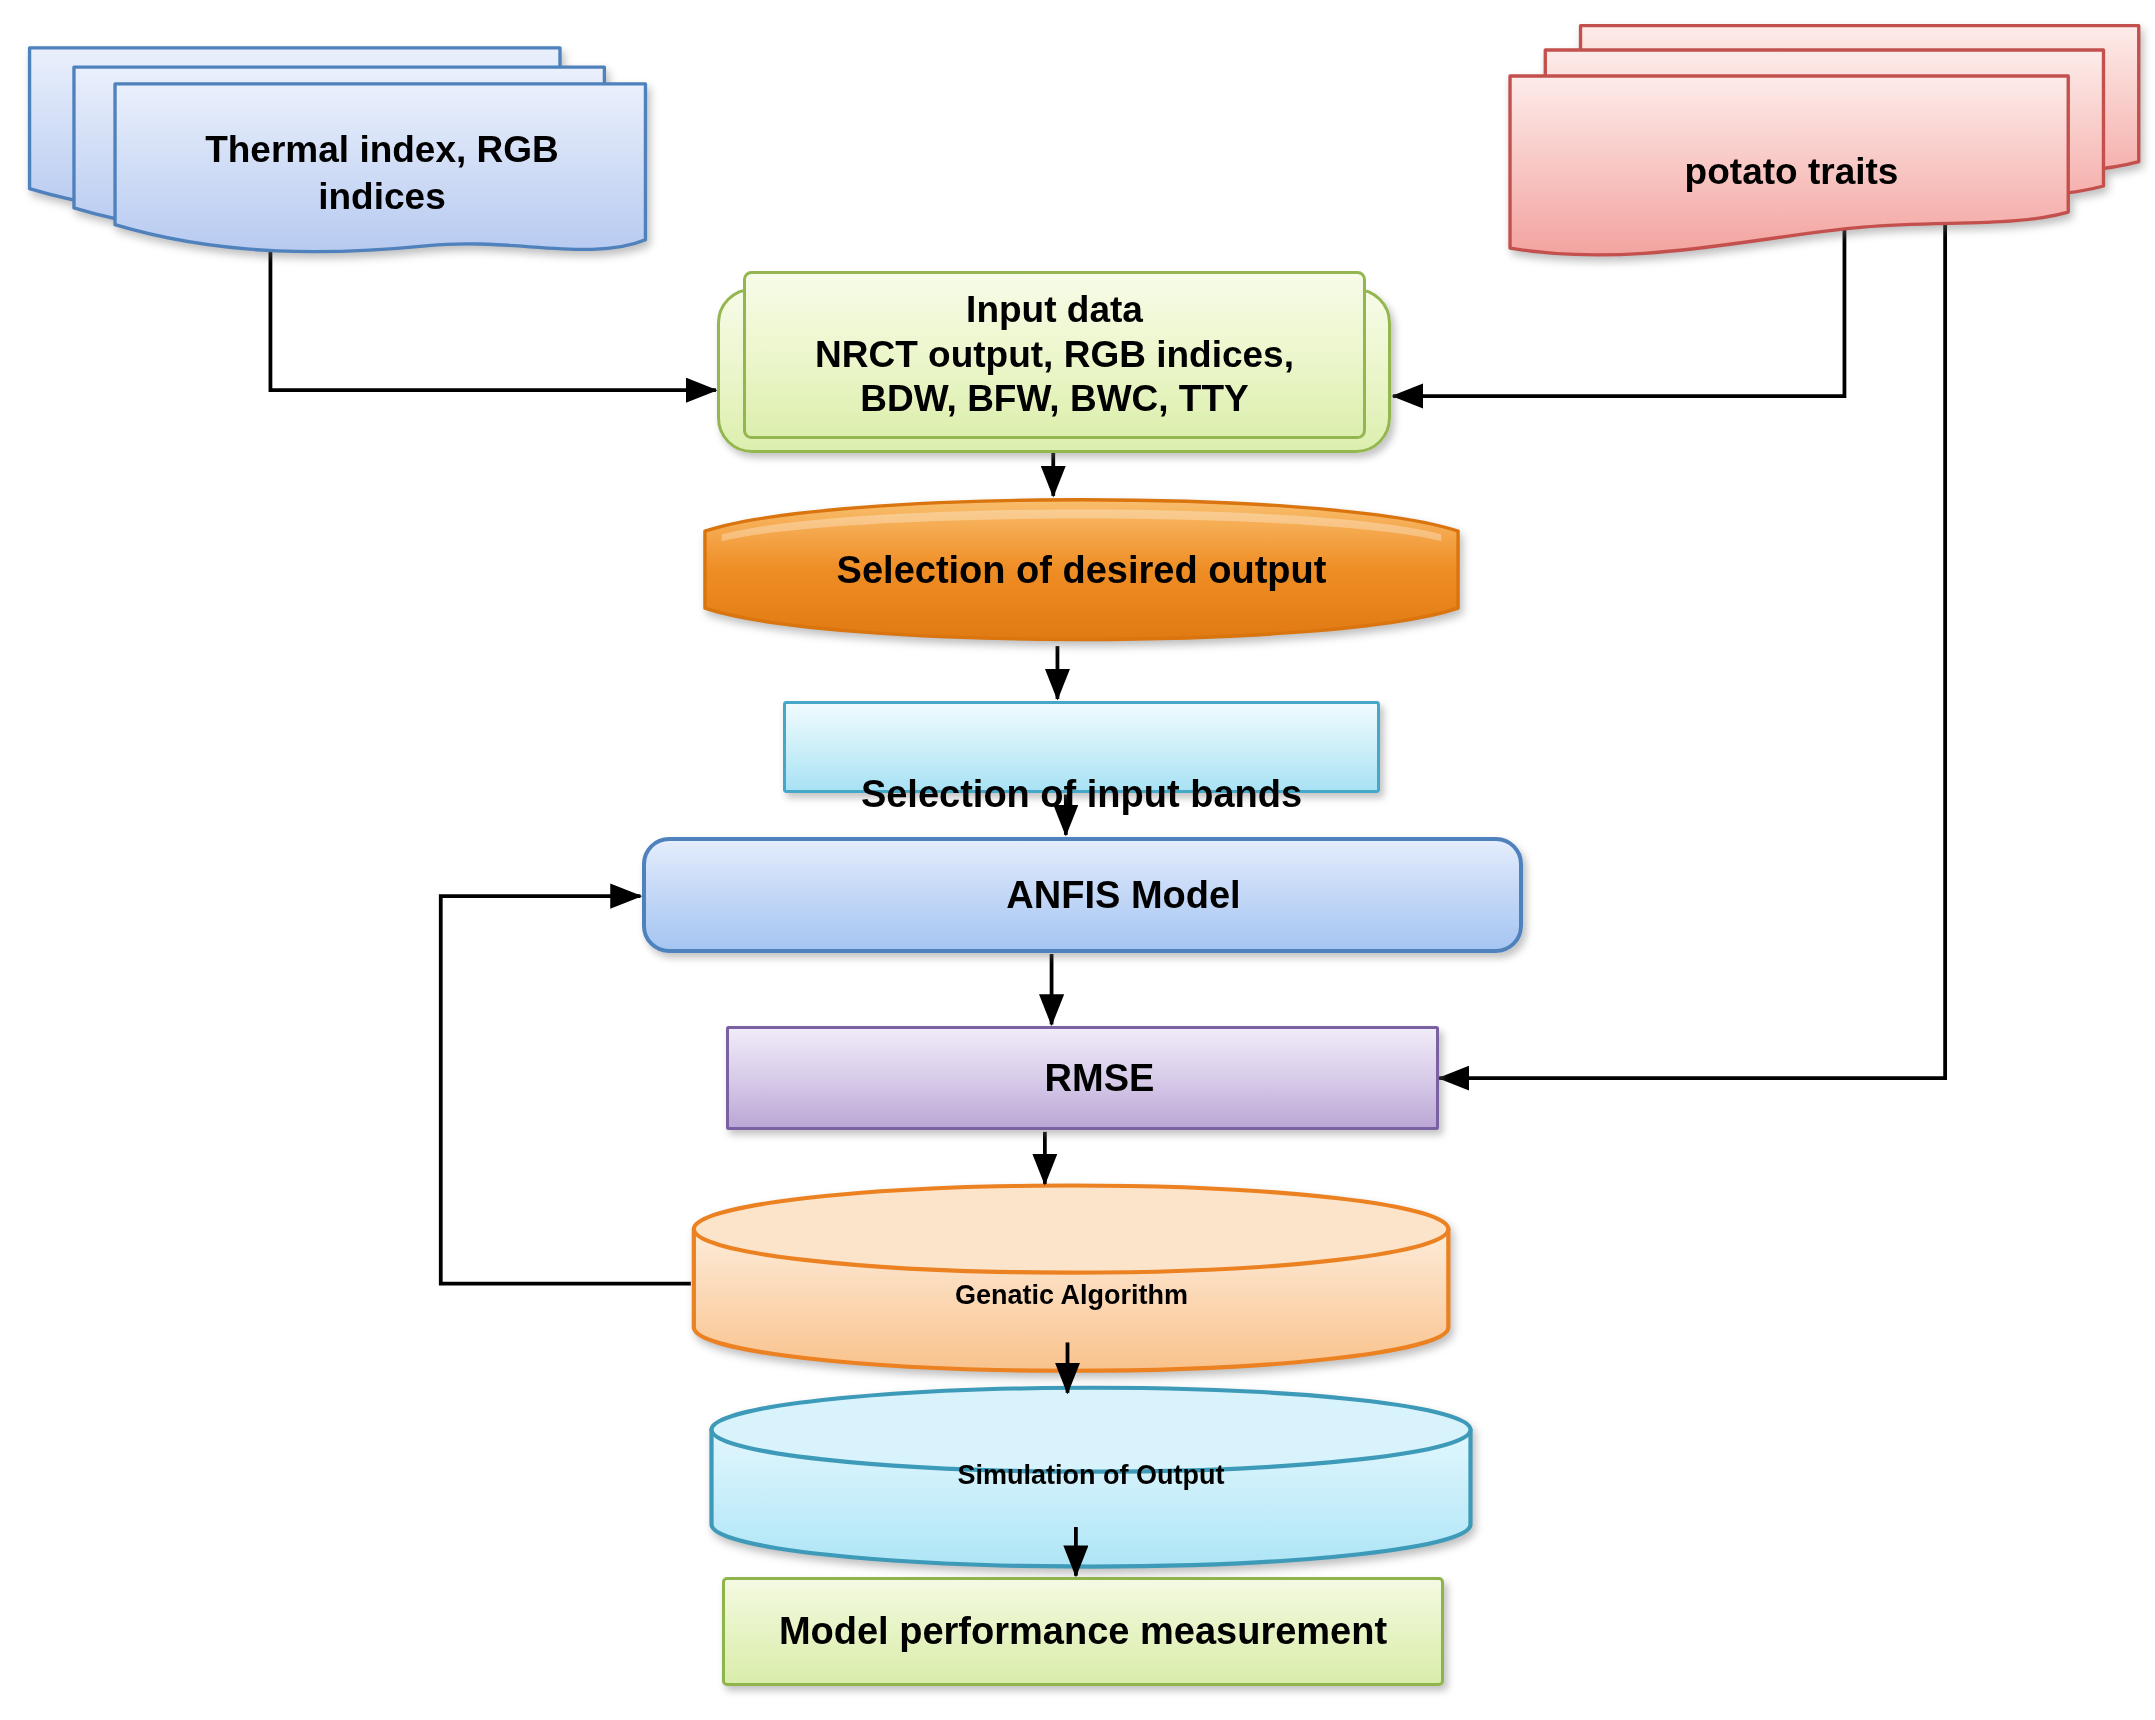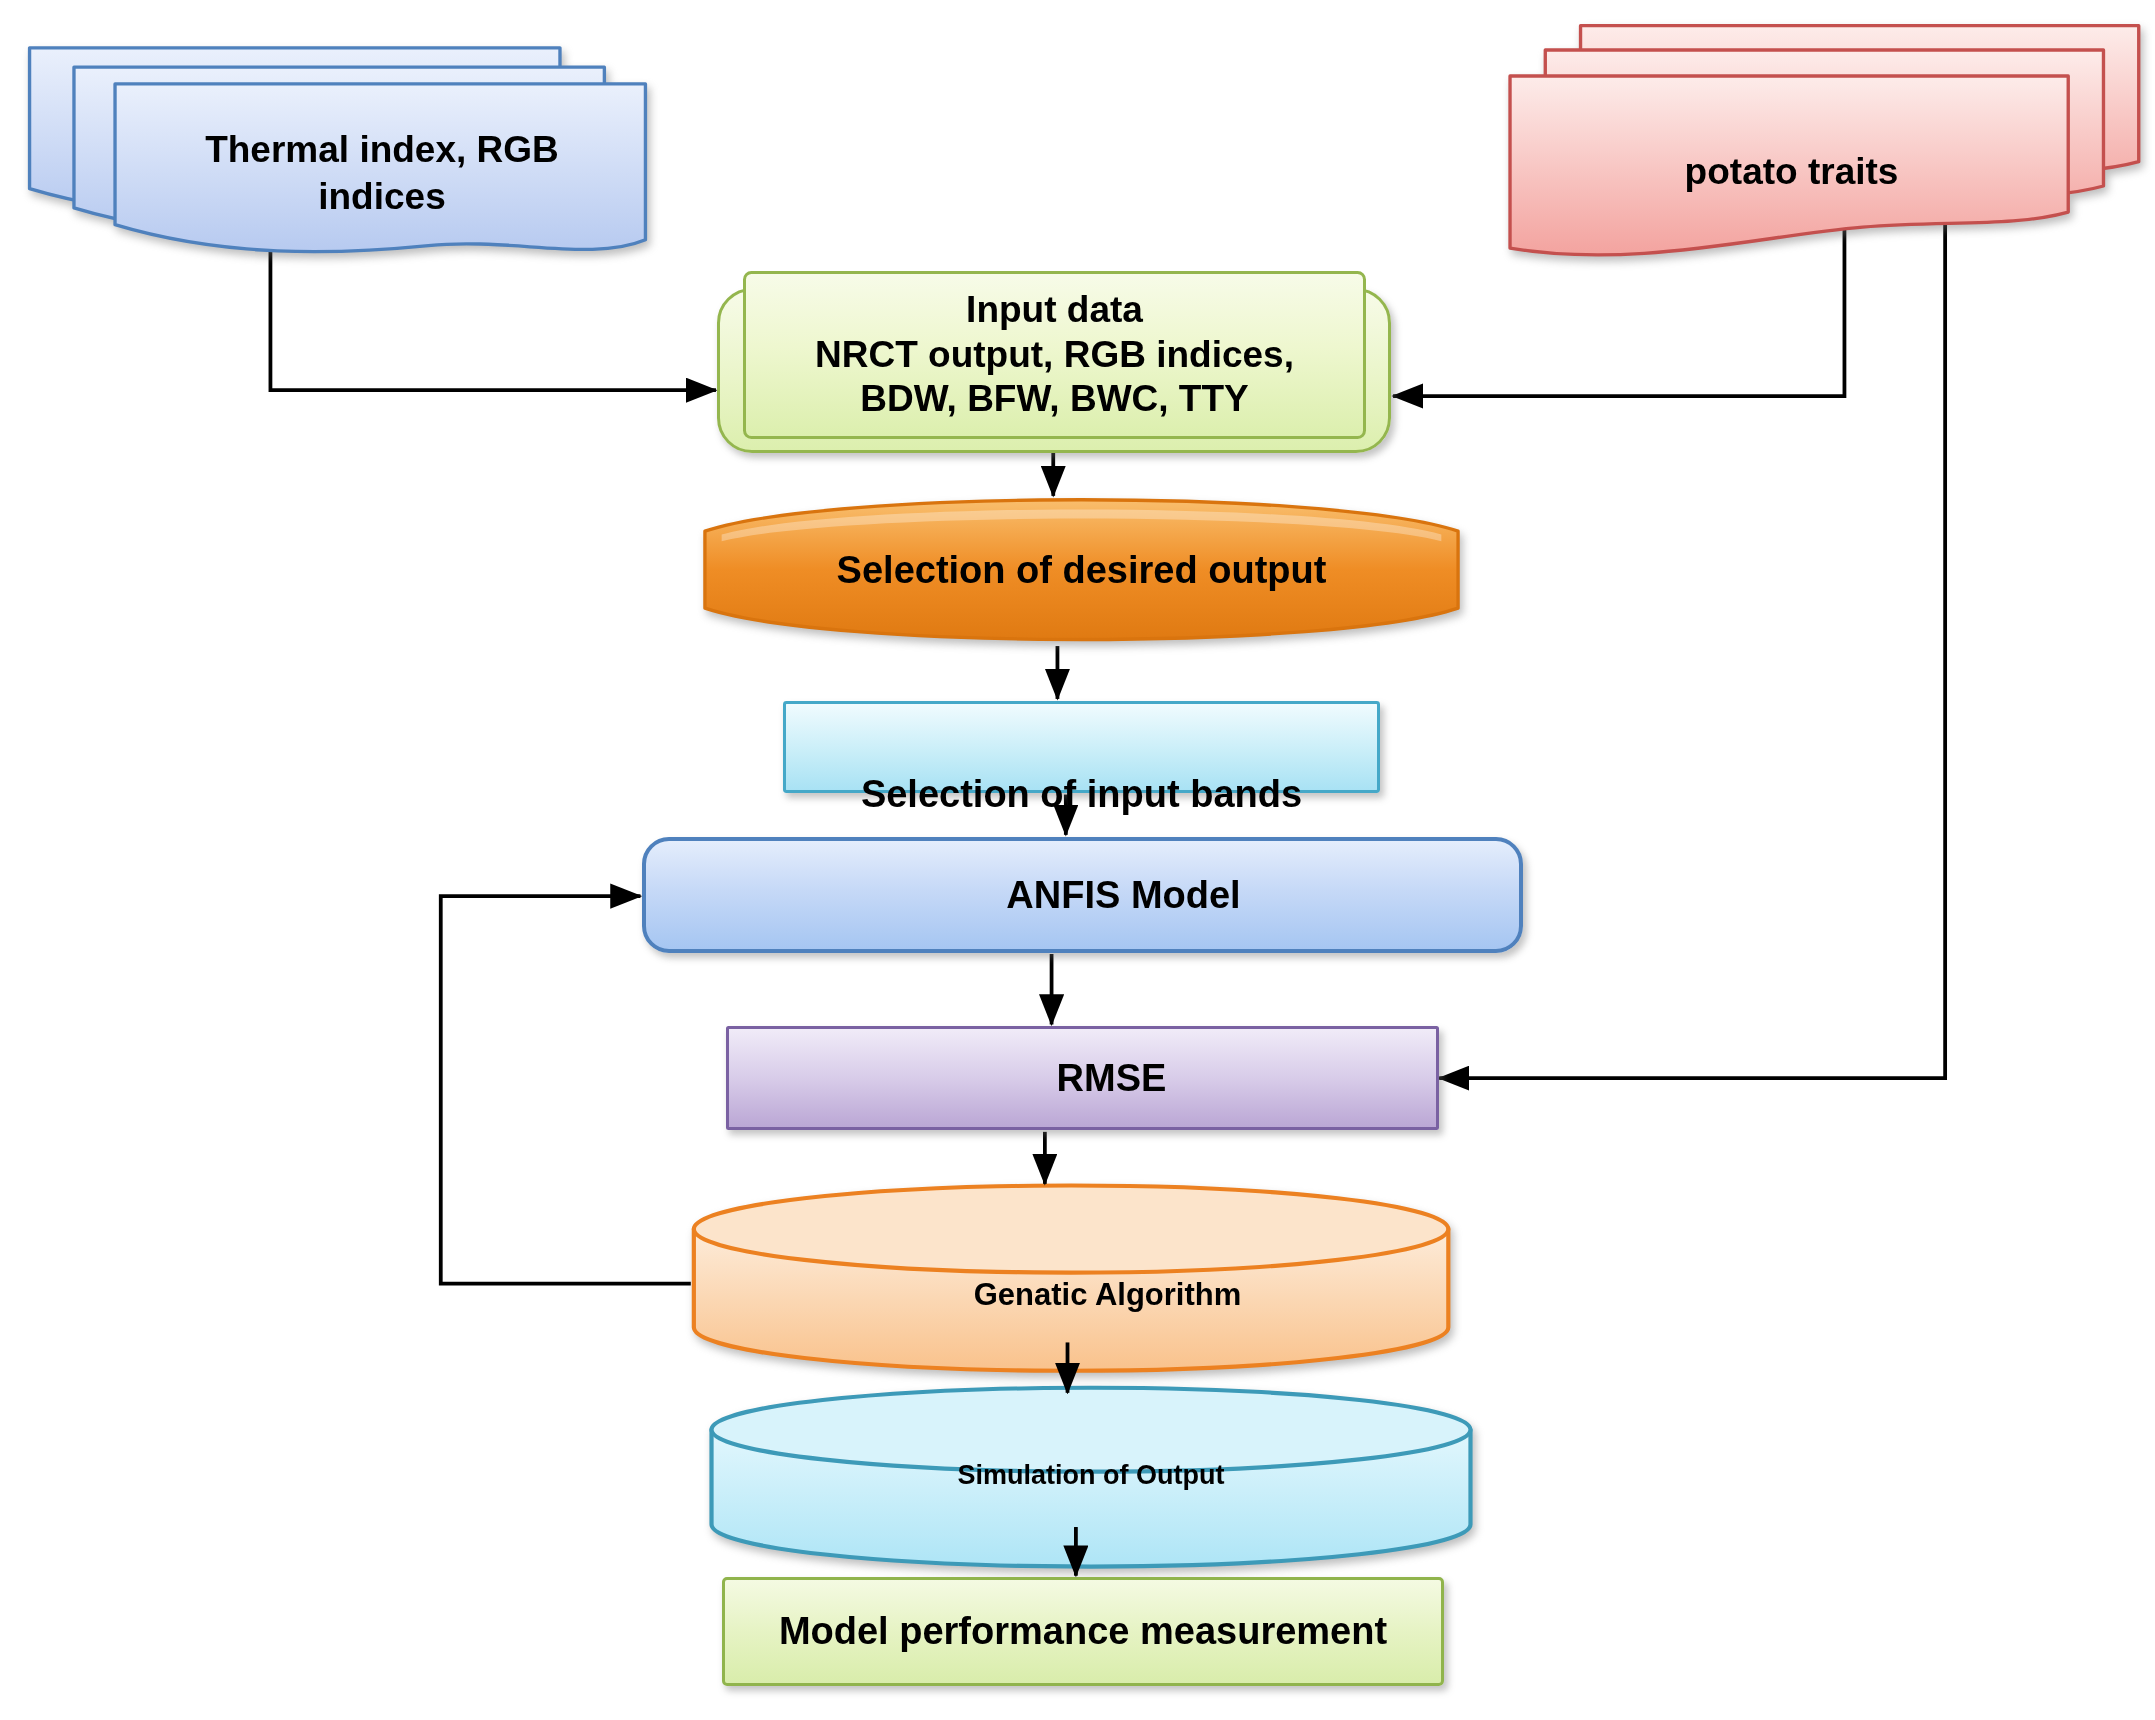--- a/index.html
+++ b/index.html
@@ -46,22 +46,22 @@
     background:linear-gradient(180deg,#f4fae2 0%,#e6f3c4 50%,#d9edab 100%);
   }
 
   
   #thermal-label{left:143px;top:94px;width:478px;height:159px;font-size:37px;line-height:1.25;}
   #potato-label{left:1544px;top:92px;width:495px;height:159px;font-size:37px;}
   #input-label{left:743px;top:271px;width:623px;height:168px;font-size:37px;line-height:1.2;}
   #selout-label{left:699px;top:503px;width:765px;height:134px;font-size:38px;}
   #bands-label{left:783px;top:701px;width:597px;height:92px;font-size:38px;margin-top:47px;}
   #anfis-label{left:642px;top:837px;width:881px;height:116px;font-size:38px;padding-left:41px;}
-  #rmse-label{left:726px;top:1026px;width:747px;height:104px;font-size:38px;margin-left:12px;}
-  #genetic-label{left:727px;top:1228px;width:761px;height:134px;font-size:31px;}
+  #rmse-label{left:726px;top:1026px;width:747px;height:104px;font-size:38px;}
+  #genetic-label{left:691px;top:1228px;width:761px;height:134px;font-size:27px;}
   #sim-label{left:709px;top:1429px;width:764px;height:92px;font-size:27px;}
   #perf-label{left:722px;top:1577px;width:722px;height:109px;font-size:38px;}
 </style>
 </head>
 <body>
 
 <div class="canvas">
 
   <svg class="shape z-cyl doc-shadow" style="left:691px;top:1183px;" width="761" height="197" viewBox="0 0 907 235">
     <defs>

